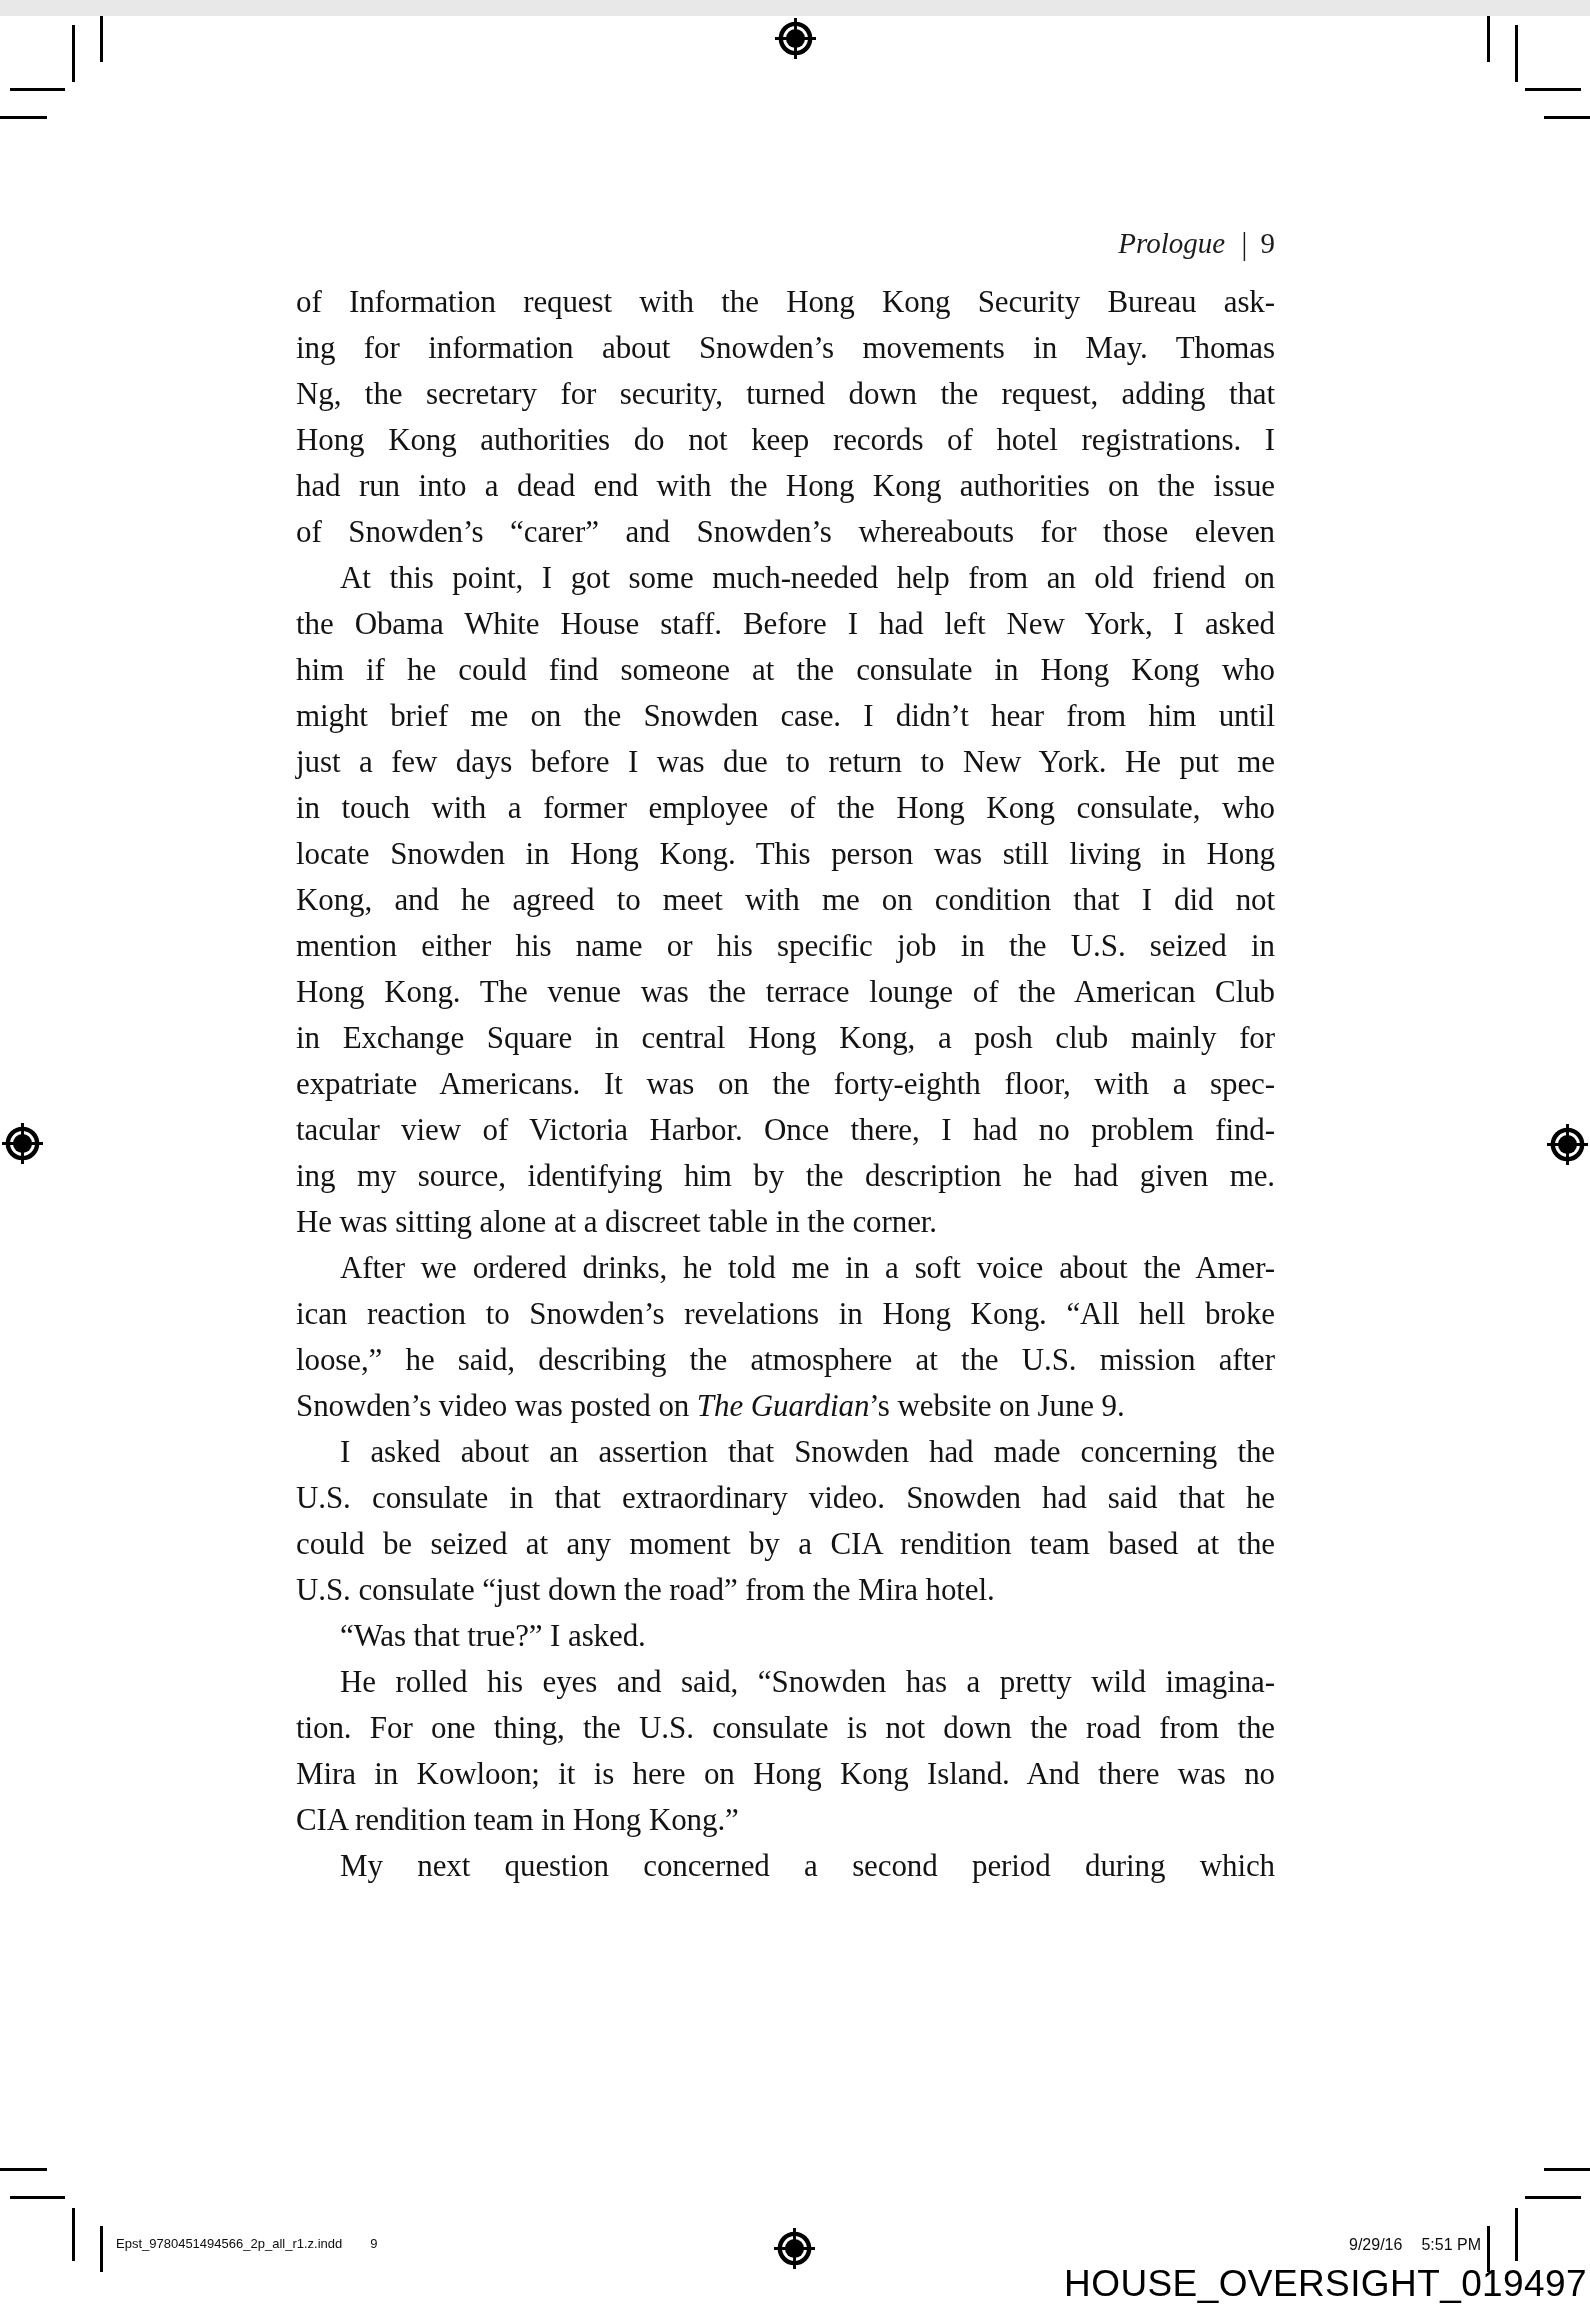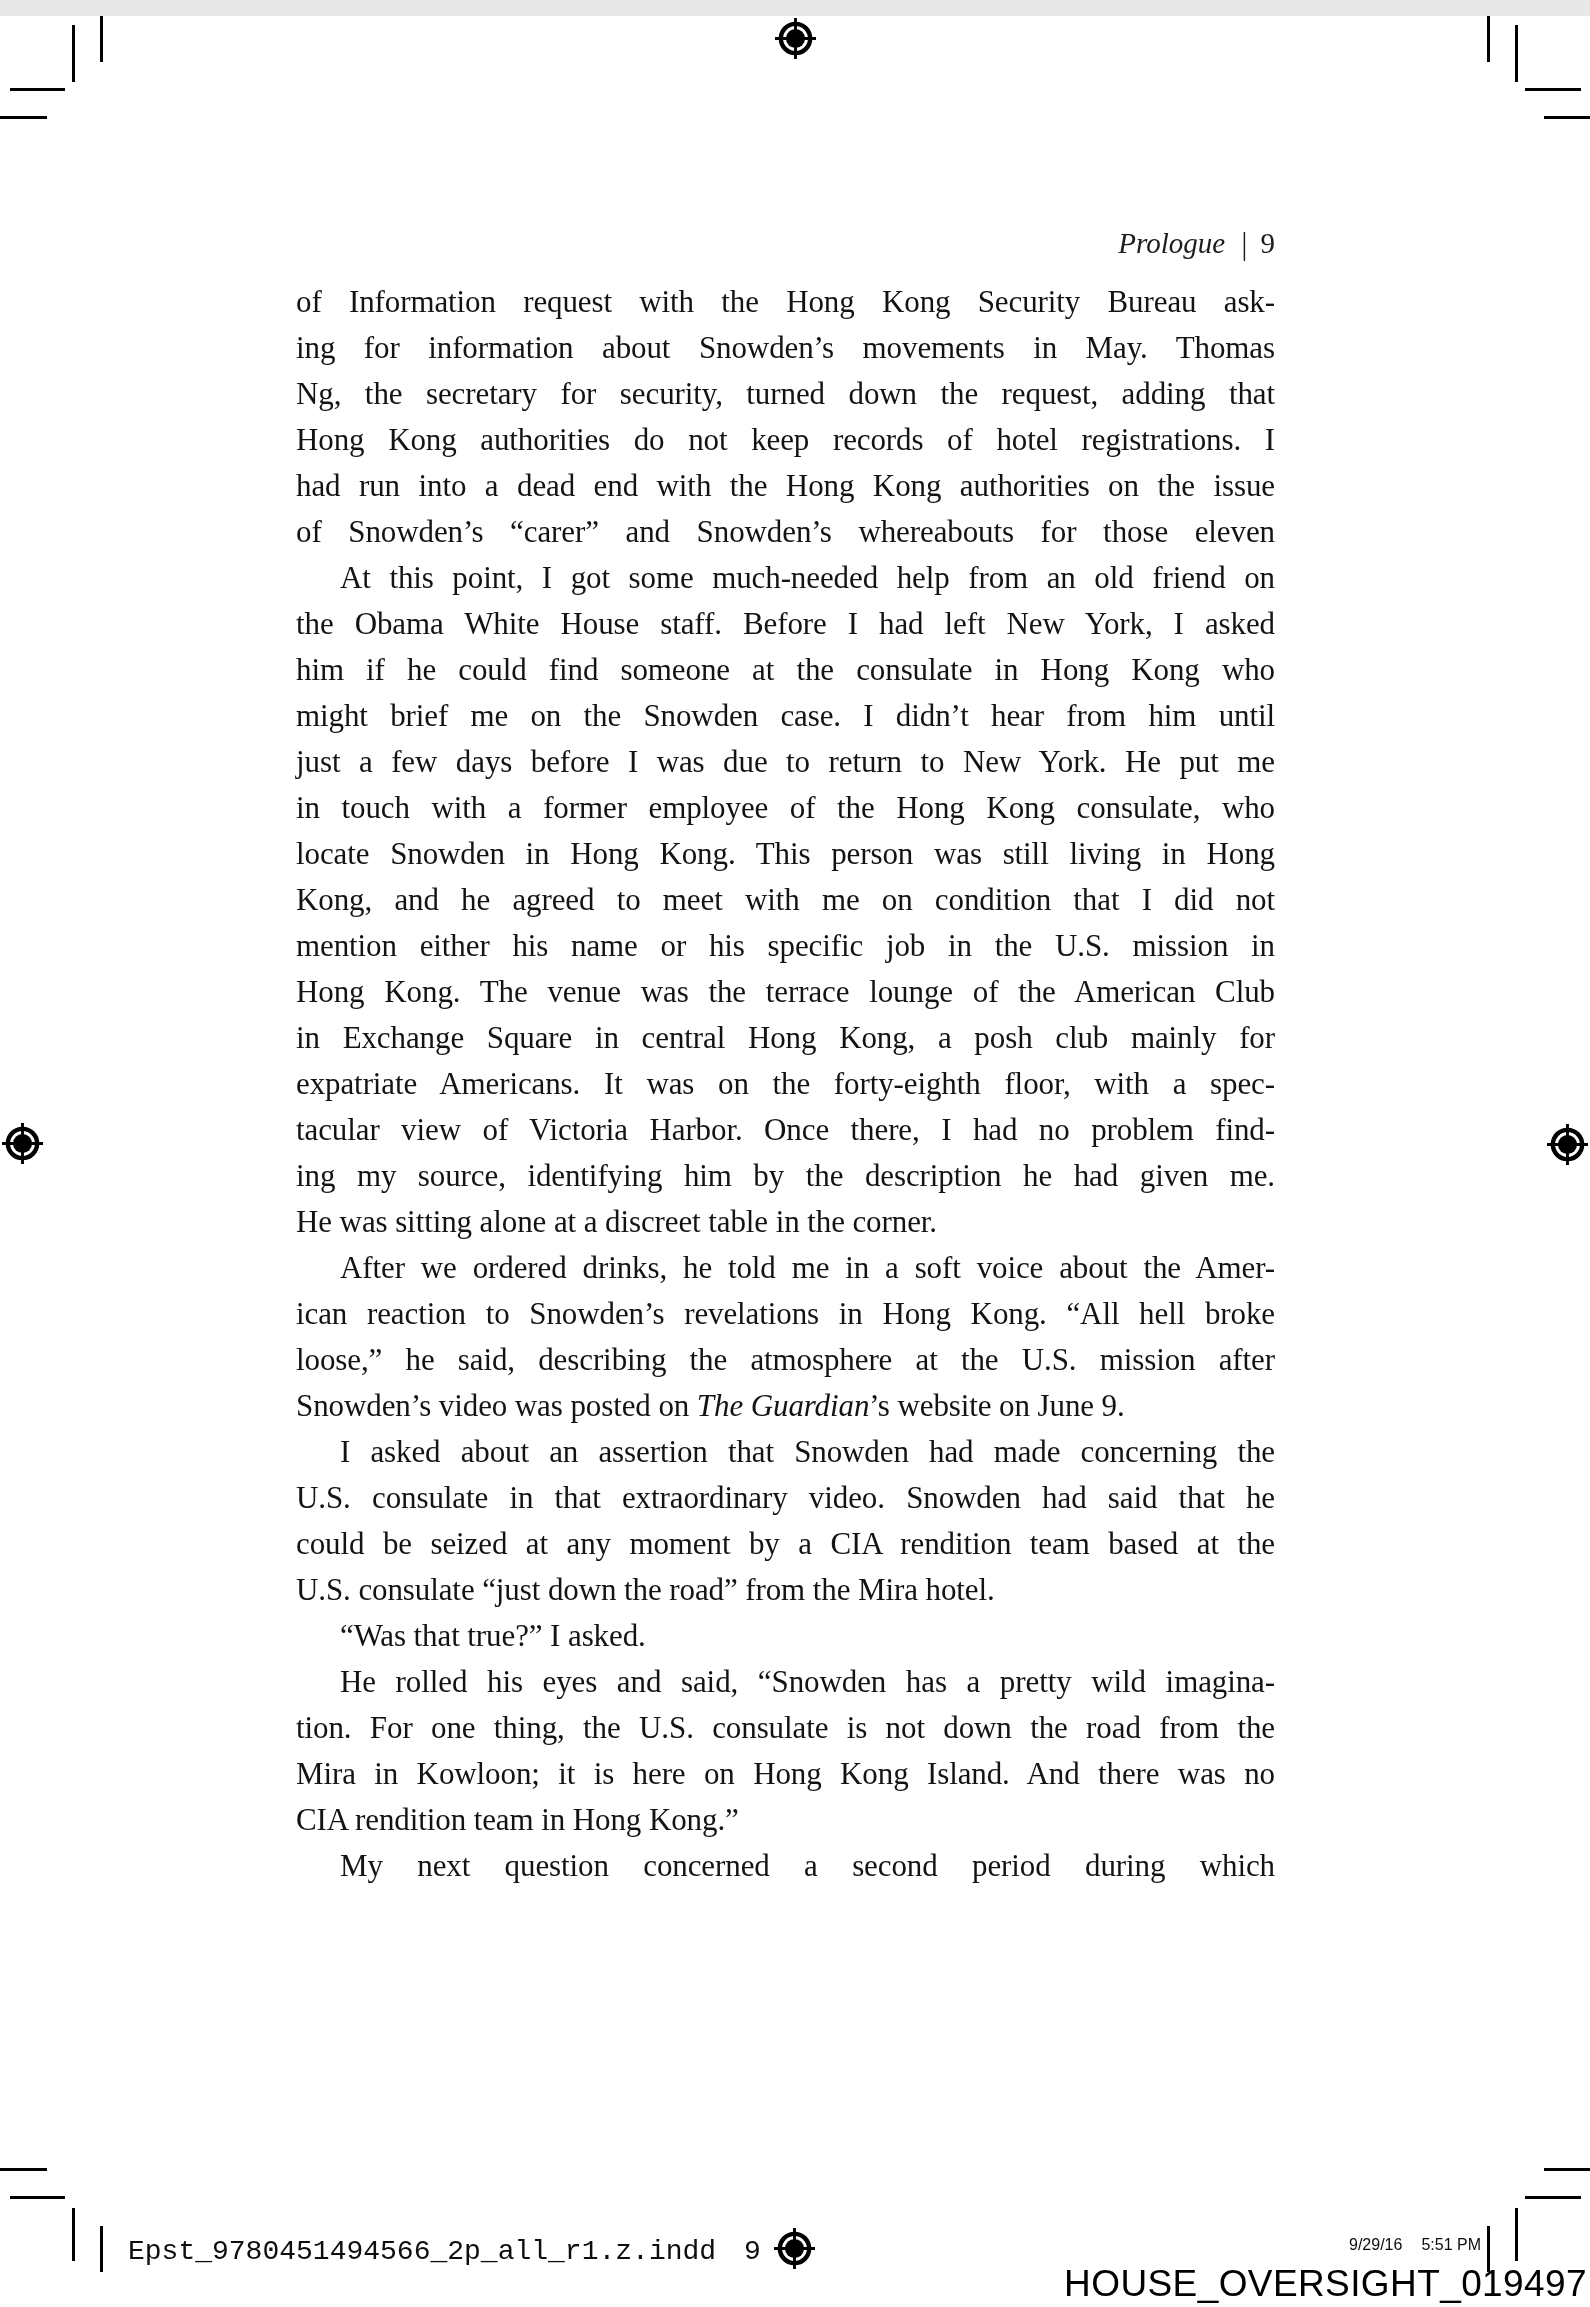--- a/index.html
+++ b/index.html
@@ -23,23 +23,23 @@
   .body-text {
     position:absolute; left:296px; top:263px; width:979px;
     font-size:31px; line-height:46px; letter-spacing:-0.1px; color:#131313;
   }
   .line { height:46px; text-align:justify; white-space:nowrap; }
   .line.fill { text-align-last:justify; white-space:normal; }
   .line.indent { padding-left:44px; }
   .it { font-style:italic; }
   
   .footer-left {
-    position:absolute; left:128px; top:2220px;
-    font-family:Liberation Mono, monospace;
-    font-size:28px; color:#0d0d0d; white-space:nowrap;
+    position:absolute; left:116px; top:2220px;
+    font-family:Liberation Sans, sans-serif;
+    font-size:13px; color:#0d0d0d; white-space:nowrap;
   }
   .footer-left .pgnum { margin-left:28px; }
   .footer-right {
     position:absolute; right:109px; top:2220px;
     font-family:"Liberation Sans","DejaVu Sans",sans-serif;
     font-size:16px; color:#0d0d0d; white-space:nowrap; text-align:right;
   }
   .footer-right .time { margin-left:19px; }
   .watermark {
     position:absolute; right:3px; top:2247px;
@@ -109,21 +109,21 @@
       <div class="line fill"><span>had run into a dead end with the Hong Kong authorities on the issue</span></div>
       <div class="line fill"><span>of Snowden’s “carer” and Snowden’s whereabouts for those eleven</span></div>
       <div class="line fill indent"><span>At this point, I got some much-needed help from an old friend on</span></div>
       <div class="line fill"><span>the Obama White House staff. Before I had left New York, I asked</span></div>
       <div class="line fill"><span>him if he could find someone at the consulate in Hong Kong who</span></div>
       <div class="line fill"><span>might brief me on the Snowden case. I didn’t hear from him until</span></div>
       <div class="line fill"><span>just a few days before I was due to return to New York. He put me</span></div>
       <div class="line fill"><span>in touch with a former employee of the Hong Kong consulate, who</span></div>
       <div class="line fill"><span>locate Snowden in Hong Kong. This person was still living in Hong</span></div>
       <div class="line fill"><span>Kong, and he agreed to meet with me on condition that I did not</span></div>
-      <div class="line fill"><span>mention either his name or his specific job in the U.S. mission in</span></div>
+      <div class="line fill"><span>mention either his name or his specific job in the U.S. seized in</span></div>
       <div class="line fill"><span>Hong Kong. The venue was the terrace lounge of the American Club</span></div>
       <div class="line fill"><span>in Exchange Square in central Hong Kong, a posh club mainly for</span></div>
       <div class="line fill"><span>expatriate Americans. It was on the forty-eighth floor, with a spec-</span></div>
       <div class="line fill"><span>tacular view of Victoria Harbor. Once there, I had no problem find-</span></div>
       <div class="line fill"><span>ing my source, identifying him by the description he had given me.</span></div>
       <div class="line"><span>He was sitting alone at a discreet table in the corner.</span></div>
       <div class="line fill indent"><span>After we ordered drinks, he told me in a soft voice about the Amer-</span></div>
       <div class="line fill"><span>ican reaction to Snowden’s revelations in Hong Kong. “All hell broke</span></div>
       <div class="line fill"><span>loose,” he said, describing the atmosphere at the U.S. mission after</span></div>
       <div class="line"><span>Snowden’s video was posted on </span><span class="it">The Guardian</span><span>’s website on June 9.</span></div>

